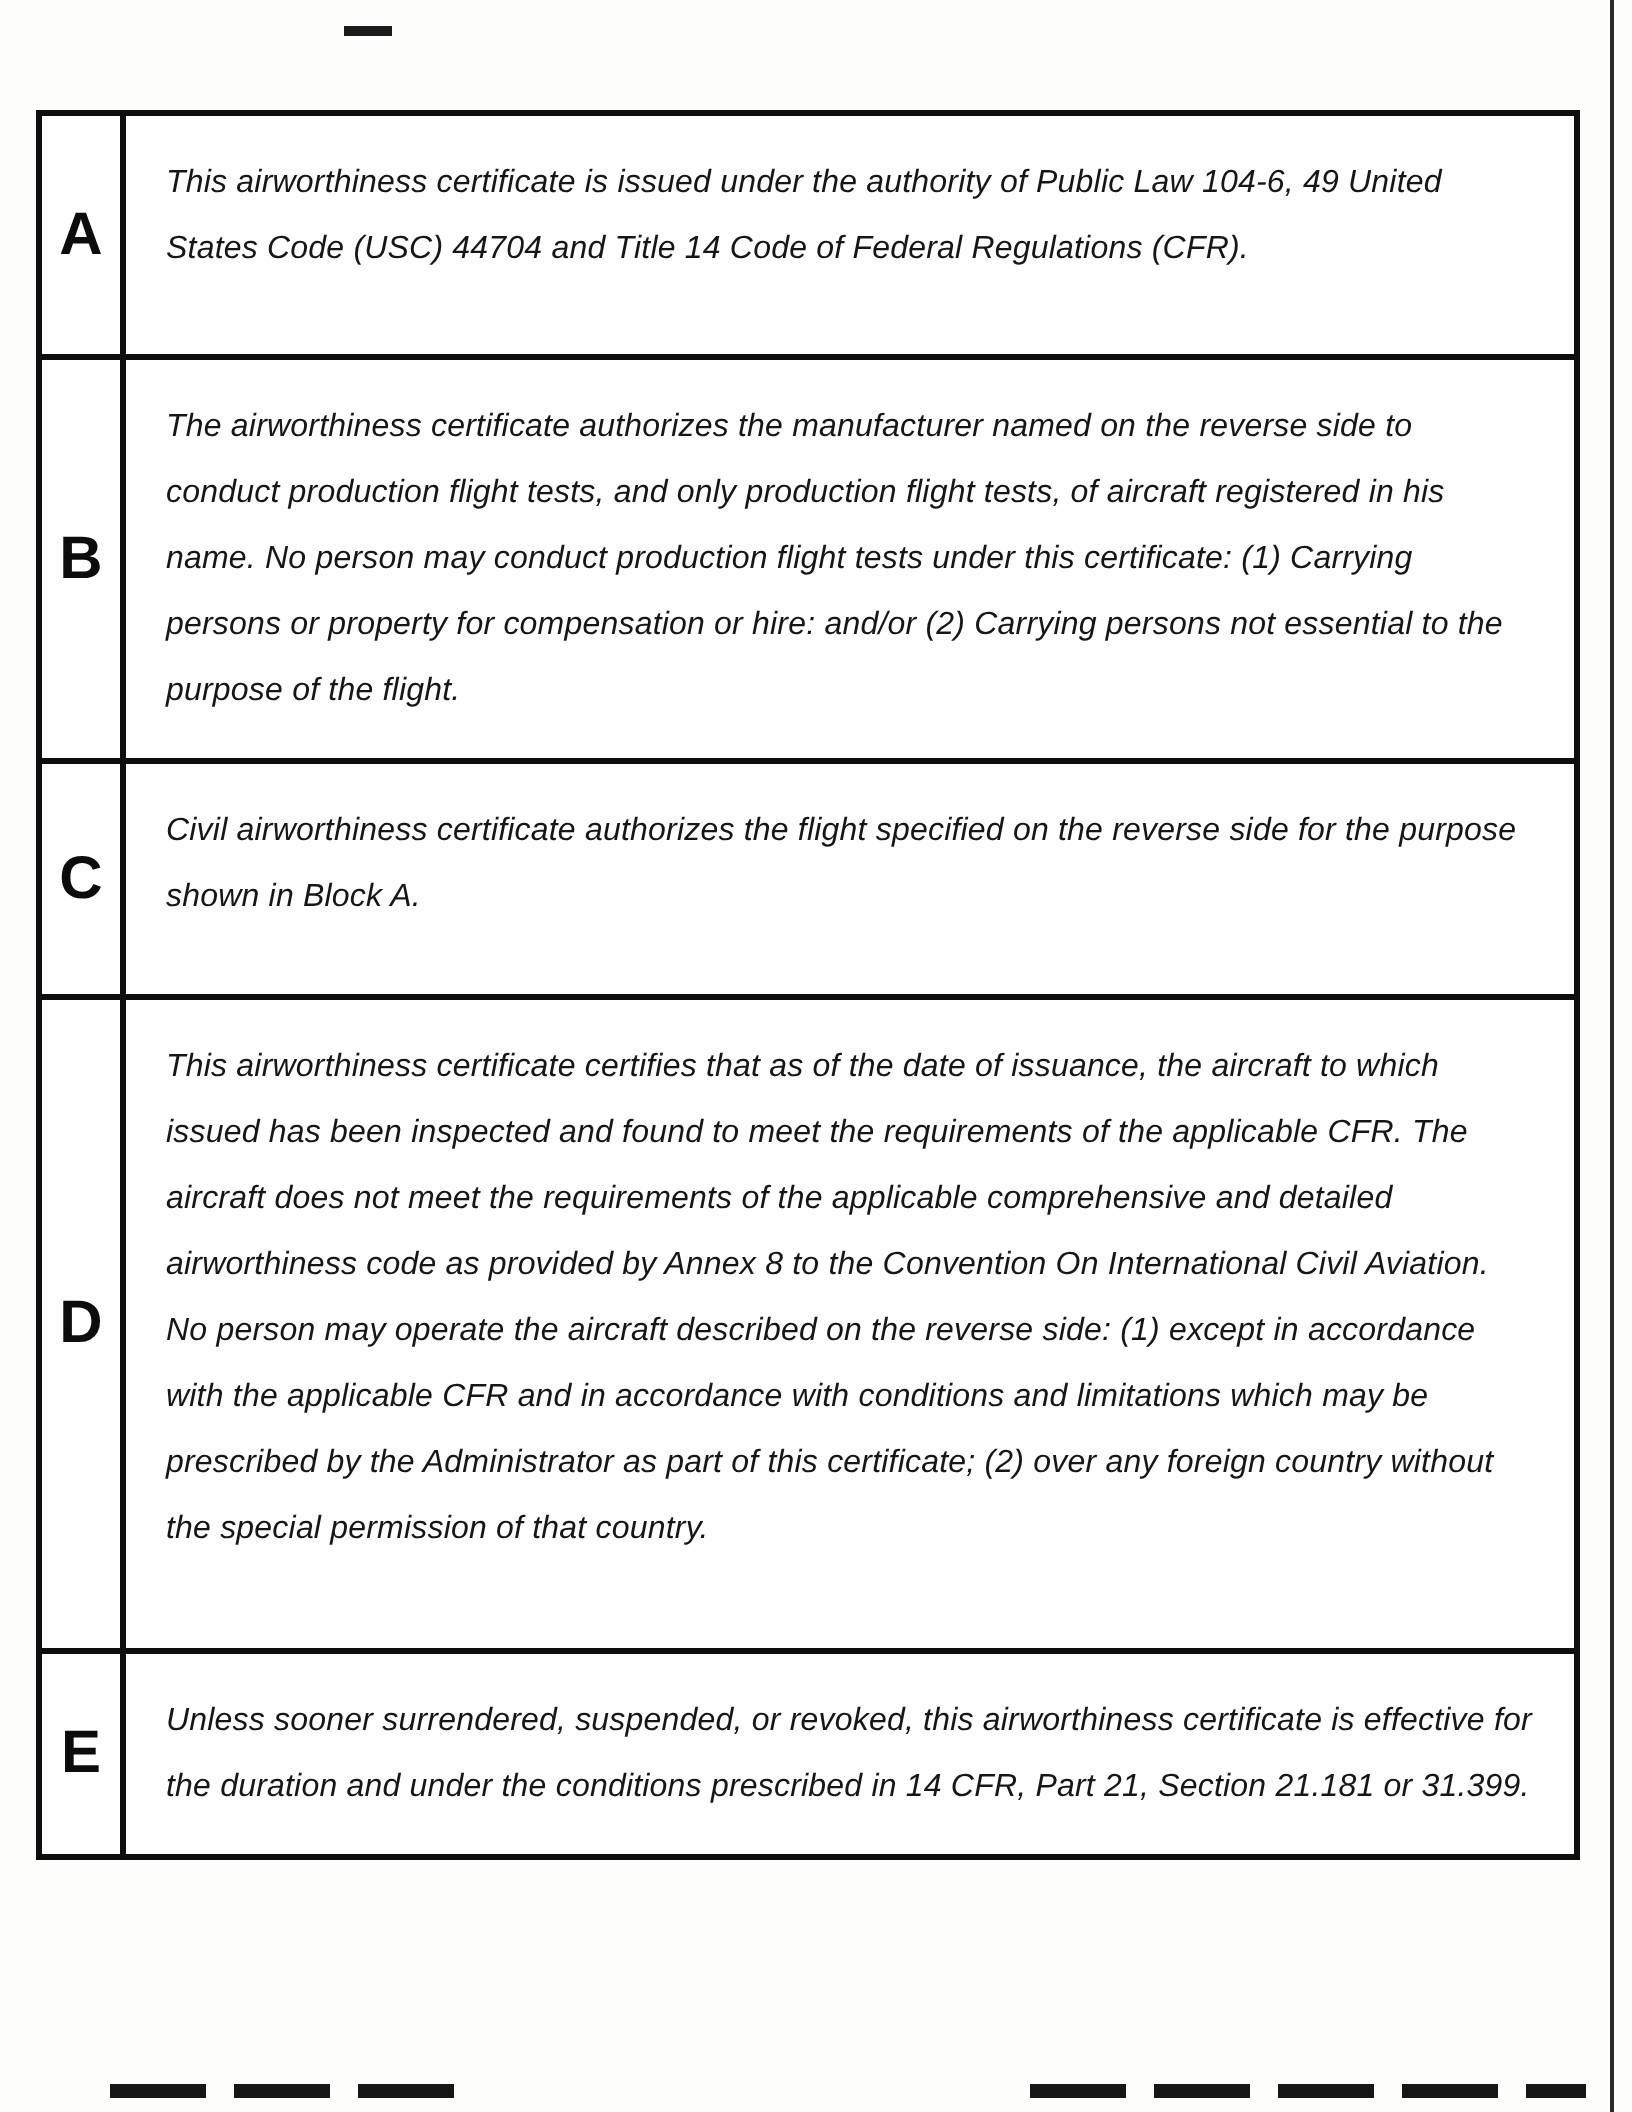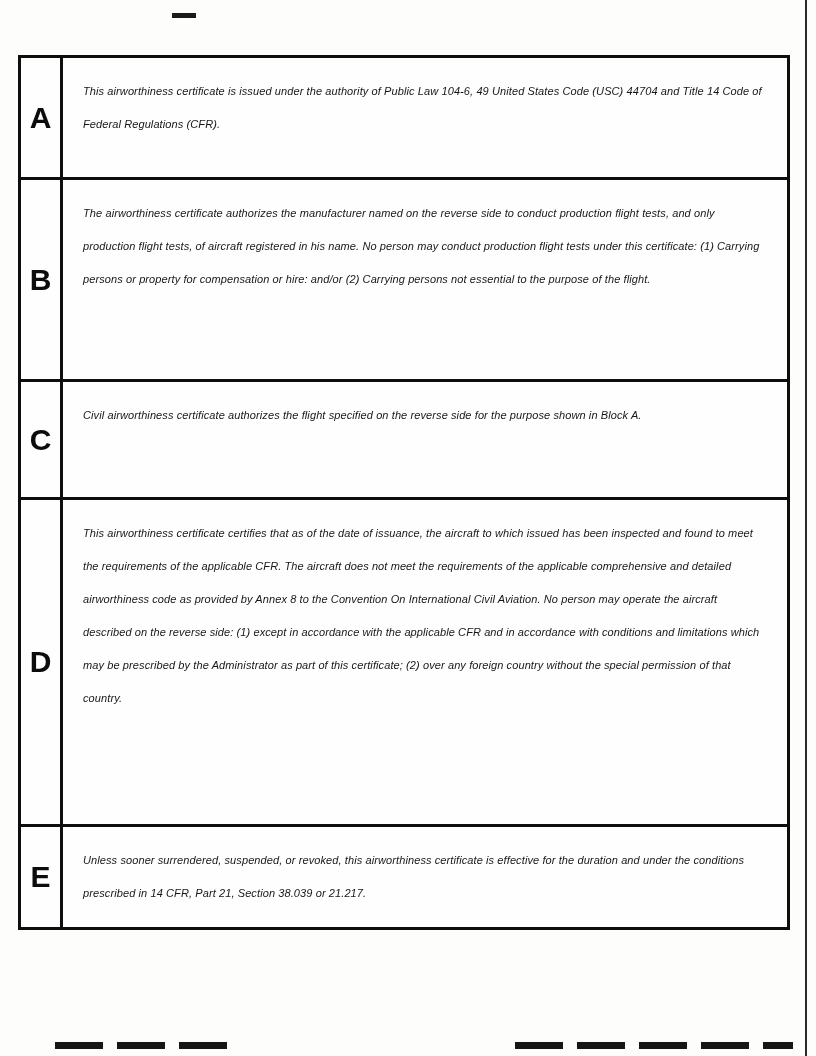--- a/index.html
+++ b/index.html
@@ -84,21 +84,21 @@
     justify-content: center;
     font-size: 30px;
     font-weight: 700;
     color: #0c0c0c;
     box-sizing: border-box;
   }
   .text-cell {
     flex: 1 1 auto;
     padding: 17px 20px 10px 20px;
     font-style: italic;
-    font-size: 11px;
+    font-size: 16px;
     line-height: 33px;
     color: #161616;
     letter-spacing: 0.1px;
     box-sizing: border-box;
   }
   .row-a { min-height: 122px; }
   .row-b { min-height: 202px; }
   .row-c { min-height: 118px; }
   .row-d { min-height: 327px; }
   .row-e { min-height: 100px; }
@@ -141,21 +141,21 @@
       <div class="text-cell">Civil airworthiness certificate authorizes the flight specified on the reverse side for the purpose shown in Block A.</div>
     </div>
 
     <div class="cert-row row-d">
       <div class="letter-cell">D</div>
       <div class="text-cell">This airworthiness certificate certifies that as of the date of issuance, the aircraft to which issued has been inspected and found to meet the requirements of the applicable CFR. The aircraft does not meet the requirements of the applicable comprehensive and detailed airworthiness code as provided by Annex 8 to the Convention On International Civil Aviation. No person may operate the aircraft described on the reverse side: (1) except in accordance with the applicable CFR and in accordance with conditions and limitations which may be prescribed by the Administrator as part of this certificate; (2) over any foreign country without the special permission of that country.</div>
     </div>
 
     <div class="cert-row row-e">
       <div class="letter-cell">E</div>
-      <div class="text-cell">Unless sooner surrendered, suspended, or revoked, this airworthiness certificate is effective for the duration and under the conditions prescribed in 14 CFR, Part 21, Section 38.039 or 21.217.</div>
+      <div class="text-cell">Unless sooner surrendered, suspended, or revoked, this airworthiness certificate is effective for the duration and under the conditions prescribed in 14 CFR, Part 21, Section 21.181 or 31.399.</div>
     </div>
 
   </div>
 
   <div class="bottom-dash left"></div>
   <div class="bottom-dash right"></div>
 
 </div>
 
 </body></html>

